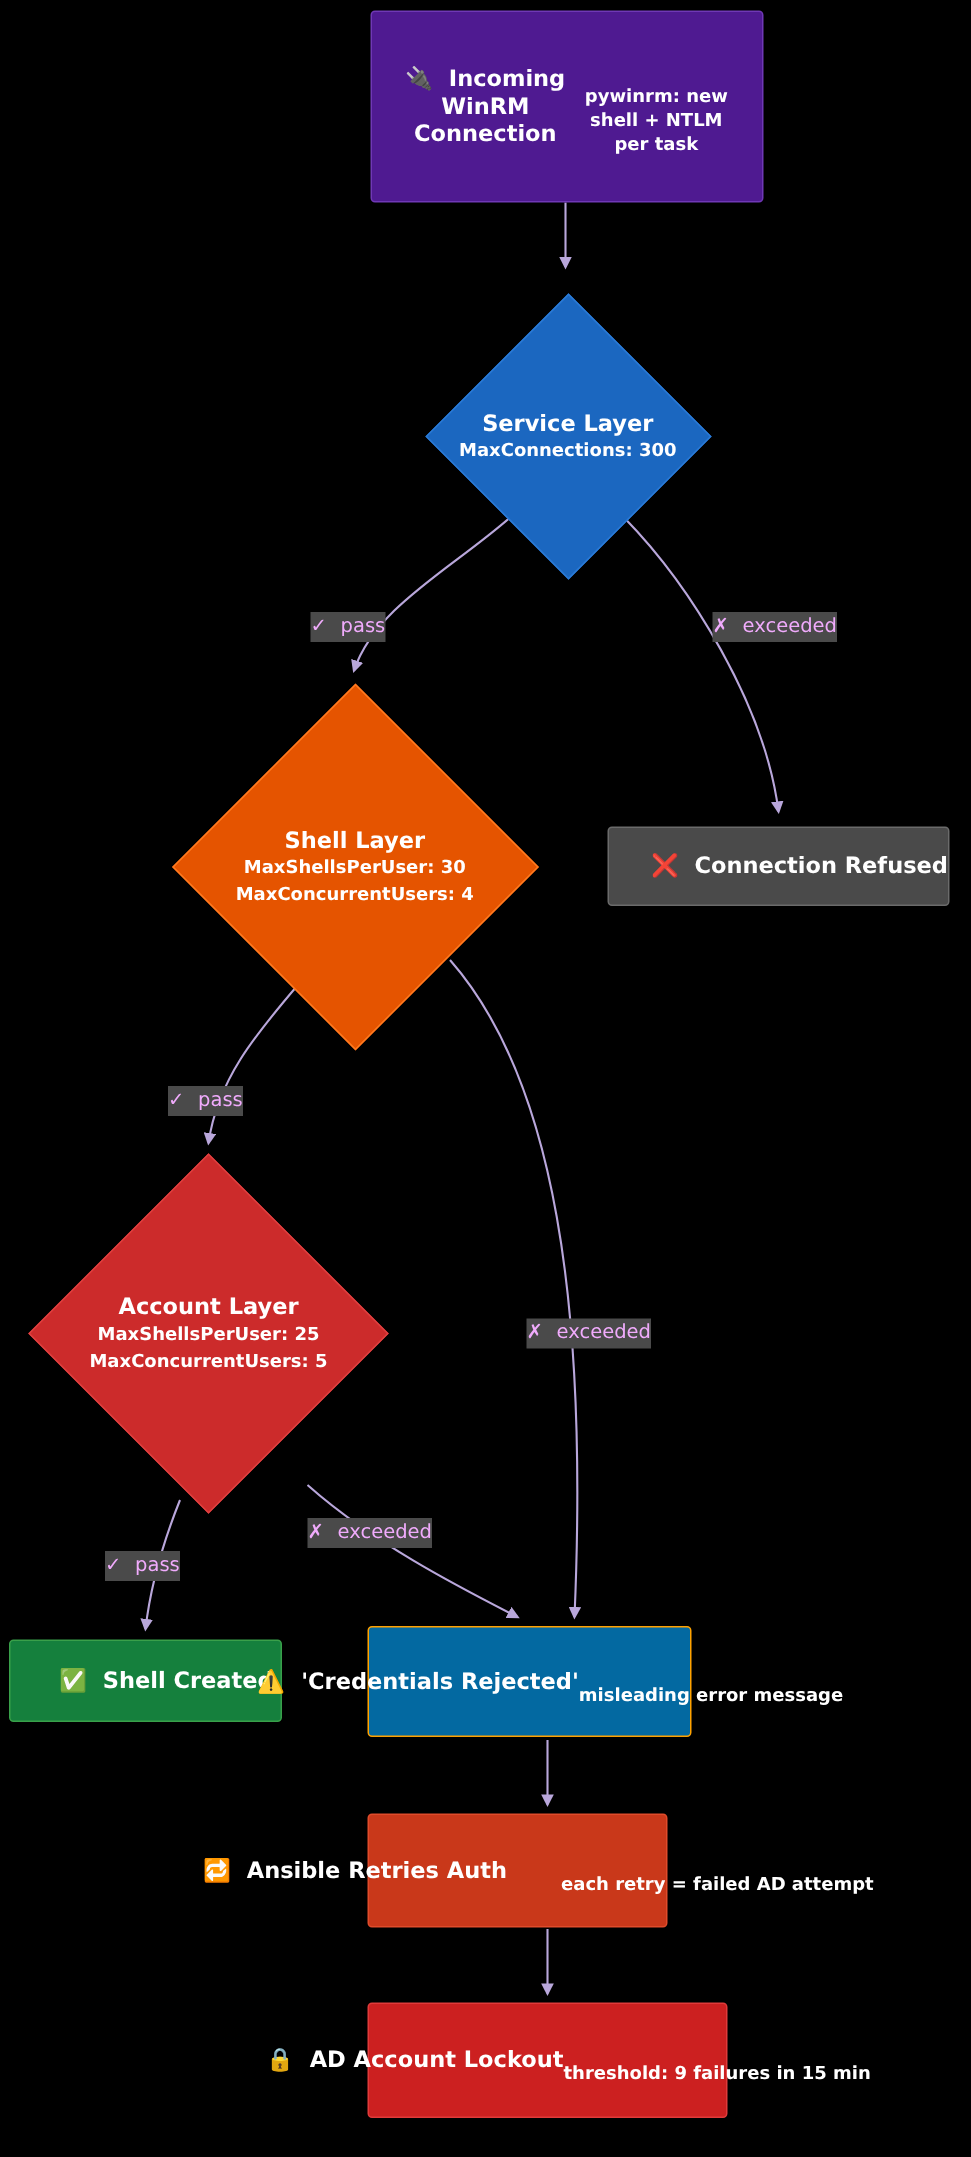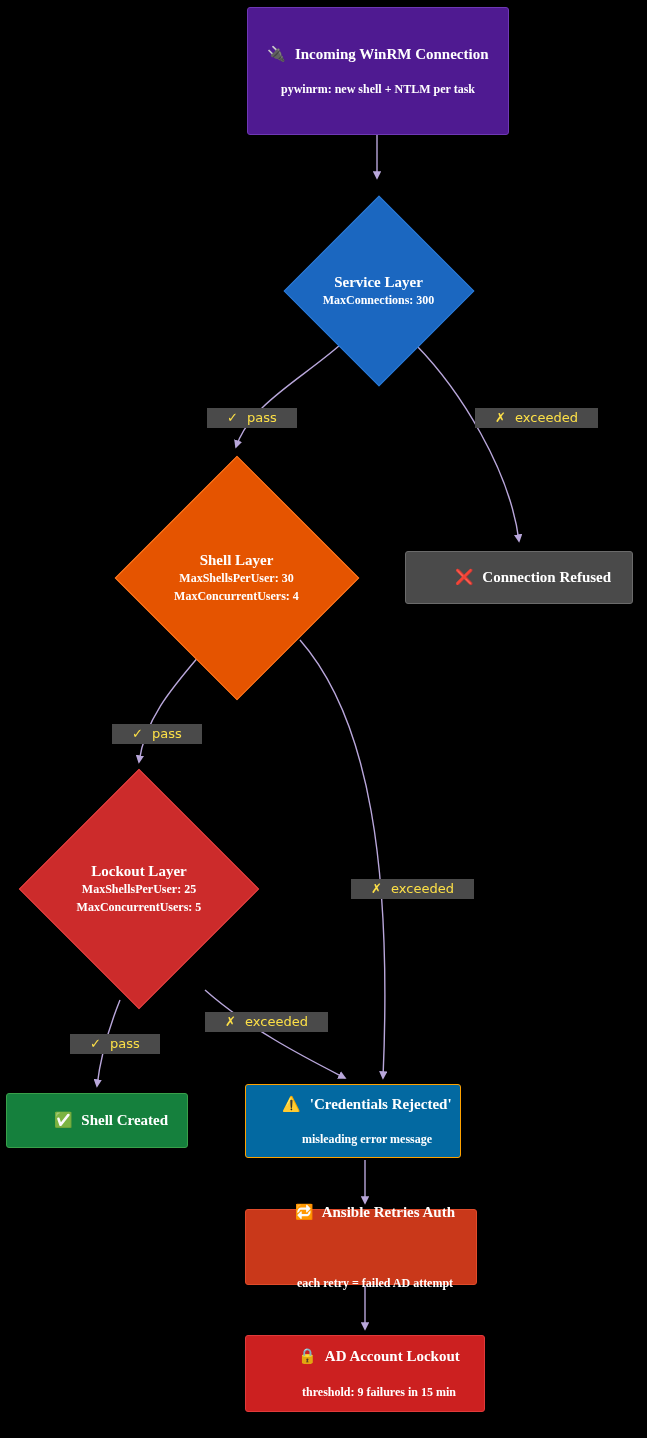--- a/index.html
+++ b/index.html
@@ -3,41 +3,41 @@
 <meta charset="utf-8">
 <style>
   html,body{margin:0;padding:0;background:#000;}
   body{
     width:647px;height:1438px;position:relative;overflow:hidden;
     font-family:"DejaVu Sans","Liberation Sans",sans-serif;
   }
   #stage{position:absolute;left:0;top:0;width:647px;height:1438px;}
   #edges{position:absolute;left:0;top:0;width:647px;height:1438px;pointer-events:none;}
 
-  .node{position:absolute;box-sizing:border-box;display:flex;flex-direction:column;
-        align-items:center;justify-content:center;text-align:center;color:#ffffff;font-family:Liberation Serif, serif;}
+  .node{position:absolute;box-sizing:border-box;display:flex;
+        align-items:center;justify-content:center;text-align:center;color:#ffffff;}
 
   
   .rect{border-radius:3px;border:1px solid rgba(255,255,255,.25);padding-left:28px;}
   .rect .title{font-size:15px;font-weight:700;line-height:1.25;white-space:nowrap;}
   .rect .sub{font-size:12px;font-weight:700;line-height:1.35;margin-top:18px;white-space:nowrap;}
   .rect .title.wrap{white-space:normal;}
   .rect .sub.wrap{white-space:normal;}
 
   
   .diamond{background:transparent;border:none;}
   .diamond .dshape{position:absolute;left:50%;top:50%;transform:translate(-50%,-50%) rotate(45deg);}
   .diamond .dlabel{position:relative;z-index:2;display:flex;flex-direction:column;
                    align-items:center;justify-content:center;width:100%;}
   .diamond .title{font-size:15px;font-weight:700;line-height:1.2;white-space:nowrap;}
   .diamond .sub{font-size:12px;font-weight:700;line-height:1.5;white-space:nowrap;}
 
   
-  .elabel{position:absolute;background:#4a4a4a;color:#fde047;font-size:13px;
-          font-weight:400;padding:2px 20px;white-space:nowrap;line-height:1.2;}
+  .elabel{position:absolute;background:#4a4a4a;color:#f0abfc;font-size:13px;
+          font-weight:400;padding:2px 0;white-space:nowrap;line-height:1.2;}
   .elabel .mk{font-weight:700;}
 </style>
 </head>
 <body>
 
 <div id="stage">
 
   <svg id="edges" viewBox="0 0 647 1438" width="647" height="1438">
     <defs>
       <marker id="arrow" viewBox="0 0 10 10" refX="8" refY="5" markerWidth="6" markerHeight="6" orient="auto-start-reverse">
@@ -85,42 +85,42 @@
     <div class="dlabel">
       <div class="title">Shell Layer</div>
       <div class="sub">MaxShellsPerUser: 30</div>
       <div class="sub">MaxConcurrentUsers: 4</div>
     </div>
   </div>
 
   <div class="node diamond" style="left:20px;top:770px;width:238px;height:238px;">
     <div class="dshape" style="width:168px;height:168px;background:#CC2B2B;border:1px solid #e04040;"></div>
     <div class="dlabel">
-      <div class="title">Lockout Layer</div>
+      <div class="title">Account Layer</div>
       <div class="sub">MaxShellsPerUser: 25</div>
       <div class="sub">MaxConcurrentUsers: 5</div>
     </div>
   </div>
 
   <div class="node rect" style="left:6px;top:1093px;width:182px;height:55px;background:#15803d;border-color:#39a04a;">
     <div class="title">
       <span style="margin-right: 5px;">✅</span>
       <span>Shell Created</span>
     </div>
   </div>
 
   <div class="node rect" style="left:245px;top:1084px;width:216px;height:74px;background:#0369a1;border-color:#ffa200;">
     <div class="title">
       <span style="margin-right: 5px;">⚠️</span>
       <span>'Credentials Rejected'</span>
     </div>
     <div class="sub">misleading error message</div>
   </div>
 
-  <div class="node rect" style="left:245px;top:1209px;width:232px;height:76px;background:#C9381A;border-color:#e04b2a;gap:36px;">
+  <div class="node rect" style="left:245px;top:1209px;width:200px;height:76px;background:#C9381A;border-color:#e04b2a;gap:36px;">
     <div class="title">
       <span style="margin-right: 5px;">🔁</span>
       <span>Ansible Retries Auth</span>
     </div>
     <div class="sub">each retry = failed AD attempt</div>
   </div>
 
   <div class="node rect" style="left:245px;top:1335px;width:240px;height:77px;background:#CC2020;border-color:#e03a3a;">
     <div class="title">
       <span style="margin-right: 5px;">🔒</span>

